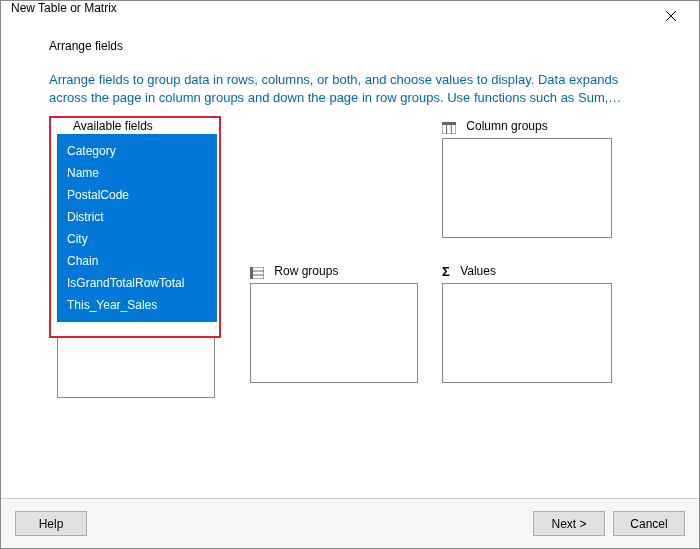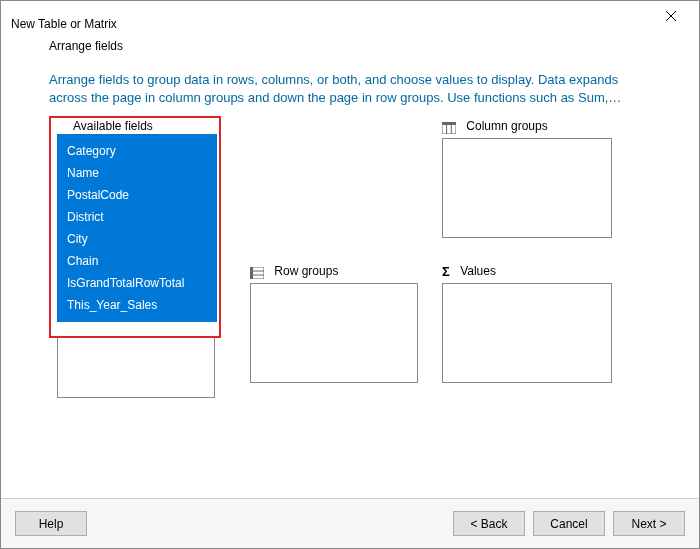--- a/index.html
+++ b/index.html
@@ -1,17 +1,17 @@
 <!DOCTYPE html>
 <html><head>
   <meta charset="utf-8">
   <style>
     *{margin:0;padding:0;box-sizing:border-box}
     body{font-family:"Segoe UI",Tahoma,sans-serif;font-size:12px;color:#000;background:#fff;width:700px;height:549px;border:1px solid #888;position:relative}
-    .titlebar{height:30px;display:flex;align-items:flex-end;padding:0 8px 0 10px;font-size:12px}
+    .titlebar{height:30px;display:flex;align-items:flex-start;padding:0 8px 0 10px;font-size:12px}
     .titlebar .title{flex:1}
     .titlebar .close{width:40px;height:30px;display:flex;align-items:center;justify-content:center;cursor:pointer}
     .titlebar .close svg{width:10px;height:10px}
     .content{padding:8px 30px 0 48px}
     .heading{font-size:12px;font-weight:400;color:#000;margin-bottom:18px}
     .desc{font-size:13px;color:#0369a1;line-height:1.35;max-width:600px}
     .layout{position:relative;margin-top:10px}
 
     
     .redbox{position:absolute;left:0;top:0;width:172px;height:222px;border:2px solid #d9252a;pointer-events:none;z-index:5}
@@ -115,16 +115,15 @@
       </div>
       <div class="val-box"></div>
     </div>
 
   </div>
 </div>
 
 <div class="footer">
   <button class="btn help">Help</button>
   <div class="spacer"></div>
-  <button class="btn">&lt; Back</button>
+  <button class="btn">Next &gt;</button>
   <button class="btn">Cancel</button>
-  <button class="btn">Next &gt;</button>
 </div>
 
 </body></html>

